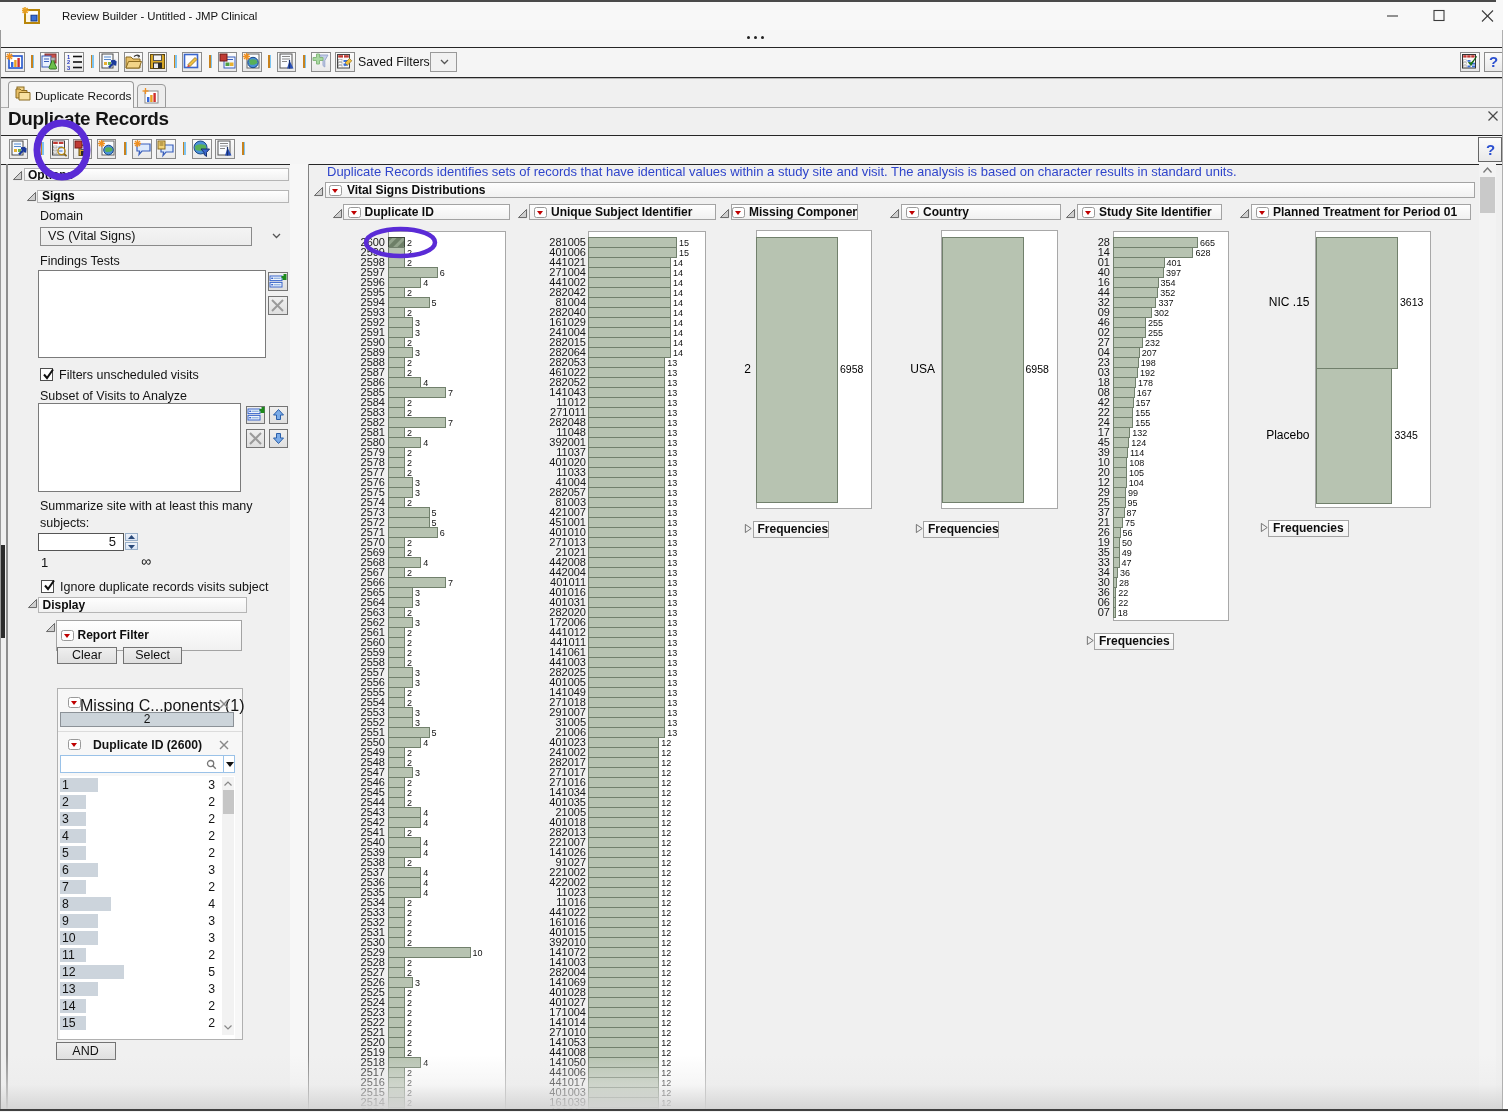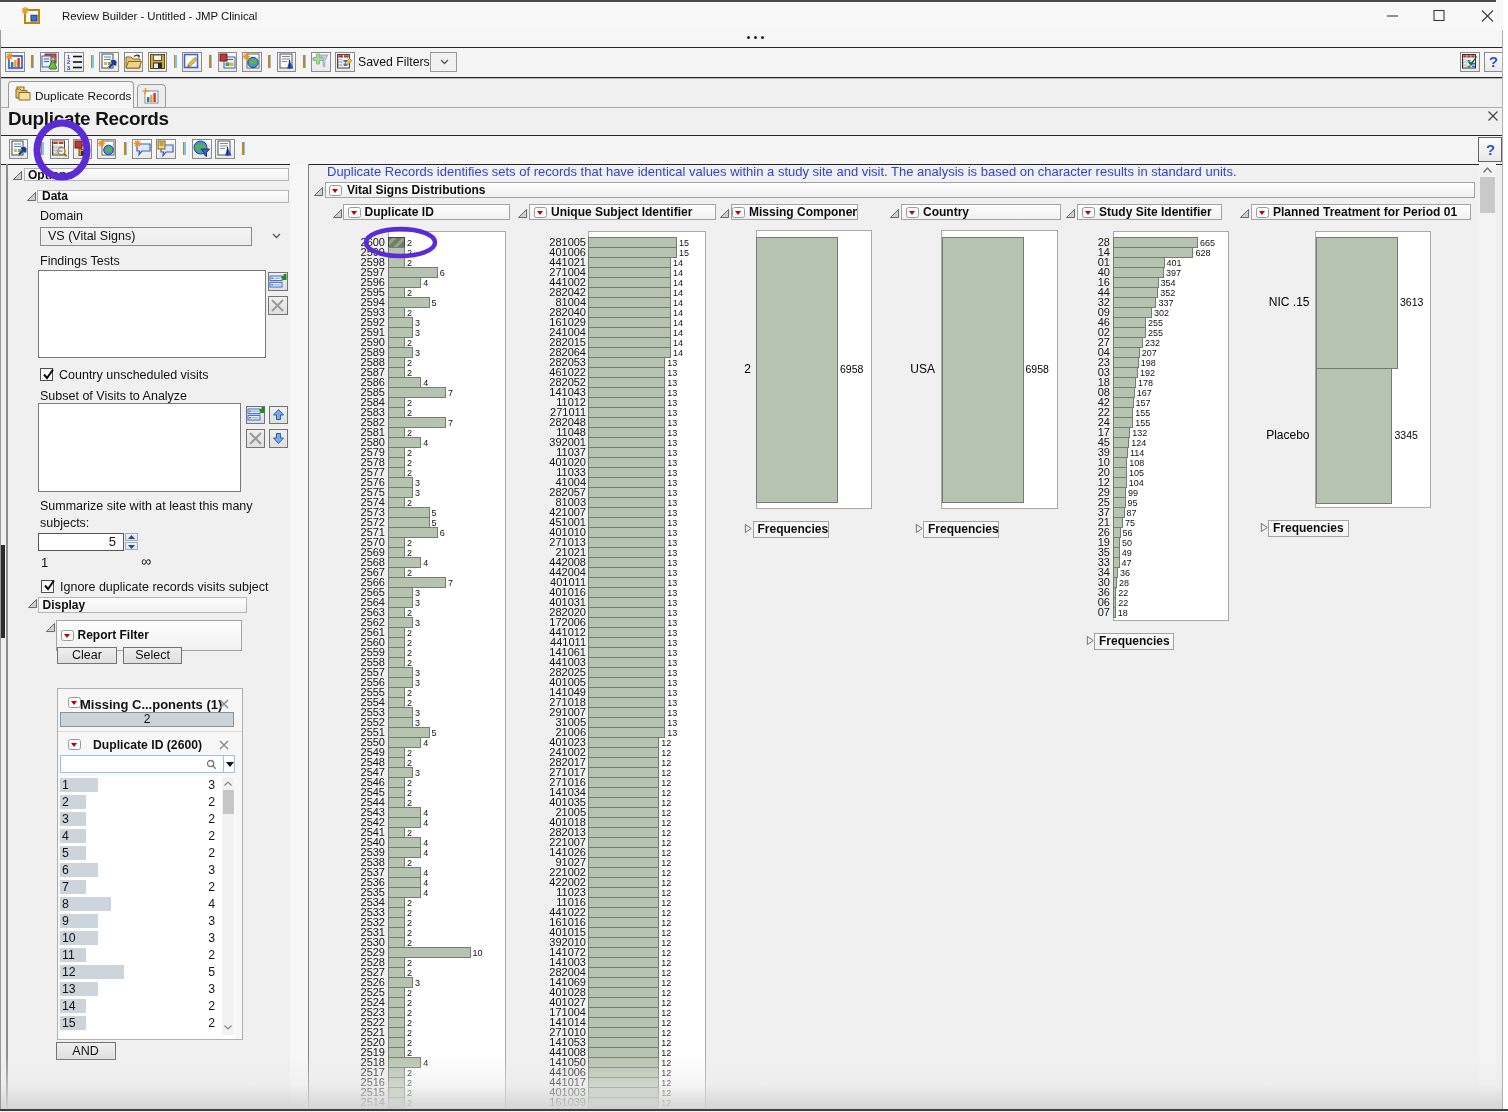--- a/index.html
+++ b/index.html
@@ -350,21 +350,21 @@
       <line x1="10.5" y1="1.5" x2="1.5" y2="10.5"></line>
     </g>
   </svg>
 <svg class="disc" style="left:13px;top:170.5px" width="9" height="9" viewBox="0 0 10 10">
     <polygon points="0.5,9.5 9.5,9.5 9.5,0.5" fill="#cfcfcf" stroke="#5a5a5a" stroke-width="1"></polygon>
   </svg>
 <div class="hdrbox" style="left:24px;top:168px;width:265px;height:13px;border-color:#b5b5b5;padding-left:3px">Options</div>
 <svg class="disc" style="left:27px;top:192px" width="9" height="9" viewBox="0 0 10 10">
     <polygon points="0.5,9.5 9.5,9.5 9.5,0.5" fill="#cfcfcf" stroke="#5a5a5a" stroke-width="1"></polygon>
   </svg>
-<div class="hdrbox" style="left:37px;top:190px;width:252px;height:12.5px;border-color:#b5b5b5;padding-left:4px">Data</div>
+<div class="hdrbox" style="left:37px;top:190px;width:252px;height:12.5px;border-color:#b5b5b5;padding-left:4px">Signs</div>
 <div class="lbl" style="left:40px;top:209px">Domain</div>
 <div class="abs" style="left:40px;top:227px;width:212px;height:18.5px;background:linear-gradient(#f4f4f4,#ececec);border:1px solid #8a8a8a;font-size:12.5px;color:#111;display:flex;align-items:center;padding-left:7px">VS (Vital Signs)</div>
 <svg style="left:272px;top:233px" width="9" height="6" viewBox="0 0 9 6">
     <path d="M1 1 L4.5 4.5 L8 1" stroke="#555" stroke-width="1.3" fill="none"></path>
   </svg>
 <div class="lbl" style="left:40px;top:254px">Findings Tests</div>
 <div class="abs" style="left:38px;top:269.5px;width:228px;height:88.5px;background:#fff;border:1px solid #7a7a7a"></div>
 <div class="btn" style="left:267.5px;top:272px;width:20.5px;height:19px">
     <svg width="17" height="15" viewBox="0 0 17 15">
       <rect x="1" y="2" width="12" height="4.6" fill="#eef4fc" stroke="#3a66cc"></rect>
@@ -381,21 +381,21 @@
       <g stroke="#9a9a9a" stroke-width="2">
         <line x1="2" y1="2" x2="13" y2="13"></line>
         <line x1="13" y1="2" x2="2" y2="13"></line>
       </g>
     </svg>
   </div>
 <div class="cb" style="left:40px;top:368px"></div>
 <svg style="left:42px;top:368px" width="13" height="13" viewBox="0 0 13 13">
     <path d="M2 6.5 L5 10 L11 1.5" stroke="#111" stroke-width="2" fill="none"></path>
   </svg>
-<div class="lbl" style="left:59px;top:368px">Country unscheduled visits</div>
+<div class="lbl" style="left:59px;top:368px">Filters unscheduled visits</div>
 <div class="lbl" style="left:40px;top:389px">Subset of Visits to Analyze</div>
 <div class="abs" style="left:38px;top:403px;width:203px;height:88.5px;background:#fff;border:1px solid #7a7a7a"></div>
 <div class="btn" style="left:246px;top:405.5px;width:19px;height:18.5px">
     <svg width="17" height="15" viewBox="0 0 17 15">
       <rect x="1" y="2" width="12" height="4.6" fill="#eef4fc" stroke="#3a66cc"></rect>
       <rect x="1" y="8.4" width="12" height="4.6" fill="#eef4fc" stroke="#3a66cc"></rect>
       <rect x="2.2" y="3.6" width="2" height="1.4" fill="#3a66cc"></rect>
       <rect x="5" y="3.6" width="6.6" height="1.4" fill="#9ab8e0"></rect>
       <rect x="2.2" y="10" width="2" height="1.4" fill="#3a66cc"></rect>
       <rect x="5" y="10" width="6.6" height="1.4" fill="#9ab8e0"></rect>
@@ -443,21 +443,21 @@
   </svg>
 <div class="hdrbox" style="left:37.5px;top:596.5px;width:209px;height:16px;border-color:#b5b5b5;padding-left:4px">Display</div>
 <svg class="disc" style="left:46px;top:623px" width="9" height="9" viewBox="0 0 10 10">
     <polygon points="0.5,9.5 9.5,9.5 9.5,0.5" fill="#cfcfcf" stroke="#5a5a5a" stroke-width="1"></polygon>
   </svg>
 <div class="hdrbox" style="left:55.5px;top:619.5px;width:186.5px;height:31px;padding-left:4px"><span class="rtri" style="margin-right:4px"></span>Report Filter</div>
 <div class="btn" style="left:57px;top:646.5px;width:60px;height:17px">Clear</div>
 <div class="btn" style="left:123px;top:646.5px;width:59px;height:17px">Select</div>
 <div class="abs" style="left:57px;top:688px;width:185.5px;height:351.5px;background:#f7f7f7;border:1px solid #b0b0b0"></div>
 <span class="rtri" style="position:absolute;left:68px;top:697px"></span>
-<div class="lbl" style="left:80px;top:697px;font-weight:bold;font-size:13px">Missing C...ponents (1)</div>
+<div class="lbl" style="left:80px;top:697px;font-weight:normal;font-size:16px">Missing C...ponents (1)</div>
 <svg style="left:219px;top:699px" width="10" height="10" viewBox="0 0 10 10">
     <g stroke="#8a8a8a" stroke-width="1.4">
       <line x1="1" y1="1" x2="9" y2="9"></line>
       <line x1="9" y1="1" x2="1" y2="9"></line>
     </g>
   </svg>
 <div class="abs" style="left:60px;top:712px;width:174px;height:14.5px;background:#ccd4da;border:1px solid #8b9197;font-size:12px;display:flex;align-items:center;justify-content:center">2</div>
 <div class="abs" style="left:57.5px;top:730.5px;width:184.5px;height:1px;background:#dcdcdc"></div>
 <span class="rtri" style="position:absolute;left:68px;top:738.5px"></span>
 <div class="lbl" style="left:93px;top:738px;font-weight:bold;font-size:12.2px">Duplicate ID (2600)</div>

